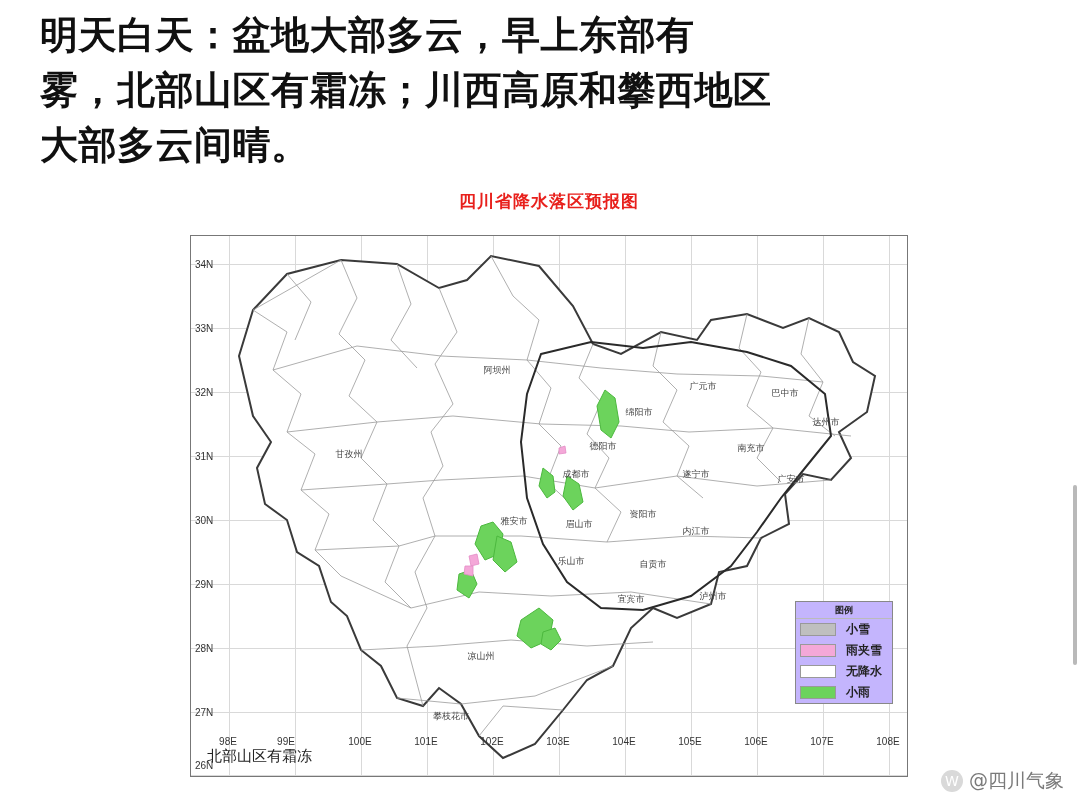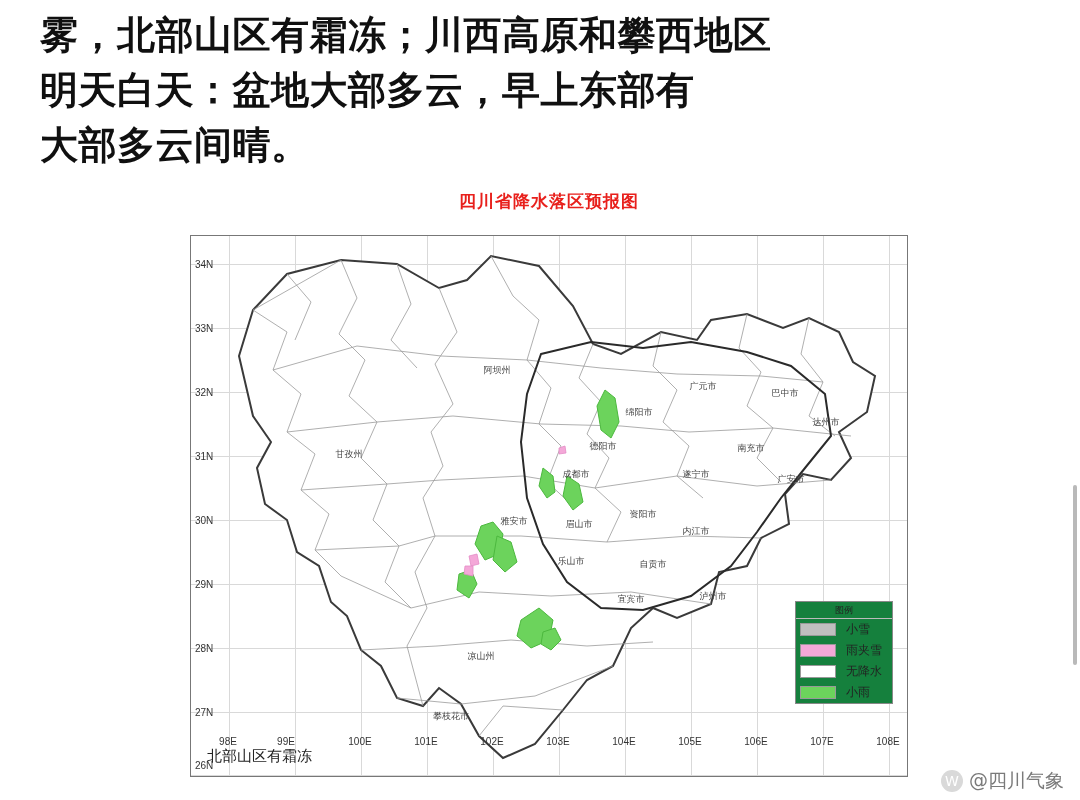--- a/index.html
+++ b/index.html
@@ -86,22 +86,23 @@
     font-size:15px;
     color:#222;
     font-family:"DejaVu Sans","Liberation Sans",sans-serif;
   }
   
   .legend{
     position:absolute;
     right:14px; bottom:72px;
     width:96px;
     border:1px solid #888;
-    background:#15803d;
+    background:#c4b5fd;
     font-size:9px;
+    font-weight:bold;
   }
   .legend-title{
     text-align:center;
     font-size:9px;
     padding:2px 0 1px;
     border-bottom:1px solid #bbb;
     font-family:"DejaVu Sans","Liberation Sans",sans-serif;
     color:#222;
   }
   .legend-row{
@@ -143,22 +144,22 @@
     right:3px; top:485px;
     width:4px;height:180px;
     background:#b9b9b9;
     border-radius:2px;
   }
 </style>
 </head>
 <body>
 
 <div class="headline">
+  <div>明天白天：盆地大部多云，早上东部有</div>
   <div>雾，北部山区有霜冻；川西高原和攀西地区</div>
-  <div>明天白天：盆地大部多云，早上东部有</div>
   <div>大部多云间晴。</div>
 </div>
 
 <div class="figure">
 
   <div class="fig-title">四川省降水落区预报图</div>
 
   <div class="map-box">
 
     <div class="grid-line grid-h" style="top:28px"></div>

